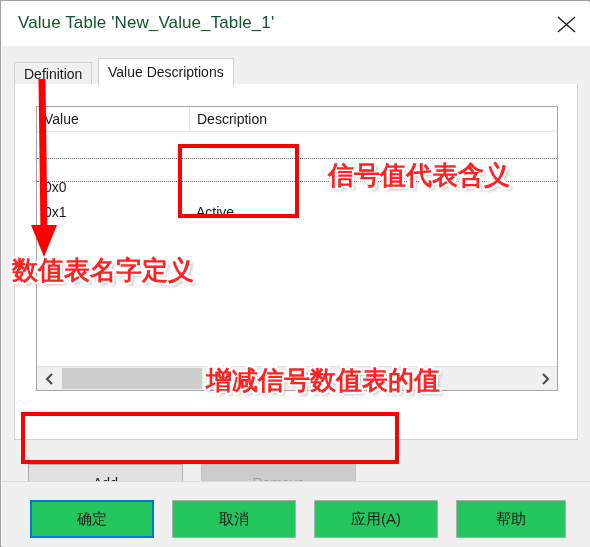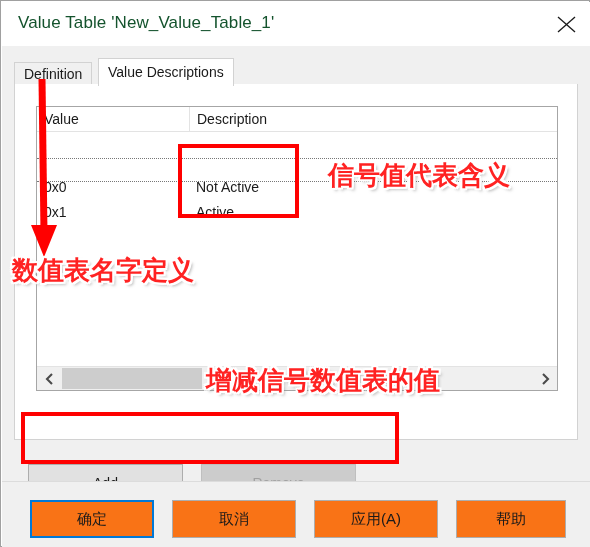--- a/index.html
+++ b/index.html
@@ -207,21 +207,21 @@
     left: 1px; top: 480px;
     width: 588px; height: 66px;
     background: #f0f0f0;
     border-top: 1px solid #dcdcdc;
     box-sizing: border-box;
   }
   .bbtn {
     position: absolute;
     top: 18px;
     height: 38px;
-    background: #f97316;
+    background: #22c55e;
     border: 1px solid #adadad;
     box-sizing: border-box;
     font-size: 15px;
     color: #1a1a1a;
     text-align: center;
     line-height: 36px;
     cursor: default;
     white-space: nowrap;
   }
   .bbtn.default {
@@ -289,21 +289,20 @@
 
       <div id="listview">
 
         <div id="list-header">
           <div class="hcell sep" id="h-desc">Description</div>
           <div class="hcell" id="h-value">Value</div>
         </div>
 
         <div class="lrow" style="top:27px;">
           <div class="lcell c-value">0x0</div>
-          <div class="lcell c-desc">Not Active</div>
         </div>
 
         <div class="lrow selected" style="top:51px;">
           <div class="lcell c-value">0x1</div>
           <div class="lcell c-desc">Active</div>
         </div>
 
         <div id="hscroll">
           <div class="sb-arrow left">
             <svg width="9" height="12" viewBox="0 0 9 12">

